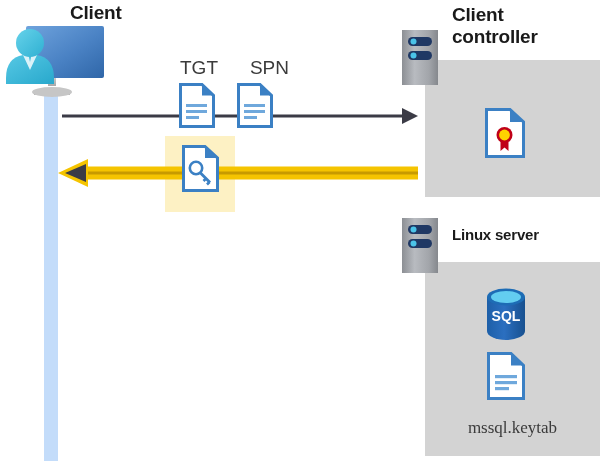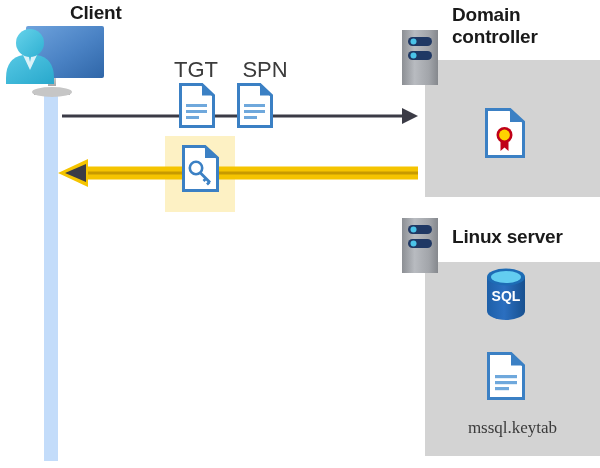--- a/index.html
+++ b/index.html
@@ -32,21 +32,21 @@
     margin-left: 44px;
   }
   #dc-title {
     left: 452px; top: 4px;
     font-size: 19px;
     line-height: 22px;
     width: 140px;
   }
   #linux-title {
     left: 452px; top: 226px;
-    font-size: 19px;
+    font-size: 15px;
   }
 
   
   .panel {
     background: #d3d3d3;
   }
   #dc-panel { left: 425px; top: 60px; width: 175px; height: 137px; }
   #linux-panel { left: 425px; top: 262px; width: 175px; height: 194px; }
 
   
@@ -60,23 +60,23 @@
   #client-icon { left: 4px; top: 22px; width: 104px; height: 78px; }
 
   
   .server-icon { width: 36px; height: 55px; }
   #dc-server { left: 402px; top: 30px; }
   #linux-server { left: 402px; top: 218px; }
 
   
   .doc-label {
     font-family: "Liberation Sans", sans-serif;
-    font-size: 22px;
+    font-size: 19px;
     color: #3b3b3b;
-    text-align: center;
+    text-align: right;
   }
   #tgt-label { left: 174px; top: 57px; width: 44px; }
   #spn-label { left: 241px; top: 57px; width: 48px; }
 
   
   #tgt-doc { left: 179px; top: 83px; width: 36px; height: 45px; }
   #spn-doc { left: 237px; top: 83px; width: 36px; height: 45px; }
 
   
   #highlight-box {
@@ -87,21 +87,21 @@
   #key-doc { left: 182px; top: 145px; width: 37px; height: 47px; }
 
   
   #arrow-request { left: 58px; top: 106px; width: 360px; height: 20px; }
   #arrow-response { left: 58px; top: 158px; width: 360px; height: 30px; }
 
   
   #cert-doc { left: 485px; top: 108px; width: 40px; height: 50px; }
 
   
-  #sql-icon { left: 484px; top: 268px; width: 44px; height: 52px; }
+  #sql-icon { left: 484px; top: 288px; width: 44px; height: 52px; }
   #keytab-doc { left: 487px; top: 352px; width: 38px; height: 48px; }
   #keytab-label {
     left: 425px; top: 418px; width: 175px;
     text-align: center;
     font-family: Liberation Serif, serif;
     font-size: 17px;
     color: #3b3b3b;
   }
 </style>
 </head>
@@ -145,21 +145,21 @@
       <rect x="22" y="4" width="78" height="52" rx="2" fill="url(#monGrad)"></rect>
 
       <path d="M2 56 Q2 36 19 33 L33 33 Q50 36 50 56 L50 62 L2 62 Z" fill="url(#bodyGrad)"></path>
 
       <path d="M19 33 L26 48 L33 33 L28 31 L26 40 L24 31 Z" fill="#e8f6fb" opacity="0.92"></path>
 
       <circle cx="26" cy="21" r="14" fill="url(#headGrad)"></circle>
     </svg>
   </div>
 
-  <div class="abs node-title" id="dc-title">Domain controller</div>
+  <div class="abs node-title" id="dc-title">Client controller</div>
 
   <div class="abs server-icon" id="dc-server">
     <svg viewBox="0 0 36 55" width="36" height="55" xmlns="http://www.w3.org/2000/svg">
       <defs>
         <linearGradient id="rackGrad" x1="0" y1="0" x2="1" y2="0">
           <stop offset="0%" stop-color="#8c8f94"></stop>
           <stop offset="35%" stop-color="#b8bbc0"></stop>
           <stop offset="75%" stop-color="#a2a5aa"></stop>
           <stop offset="100%" stop-color="#85888d"></stop>
         </linearGradient>

